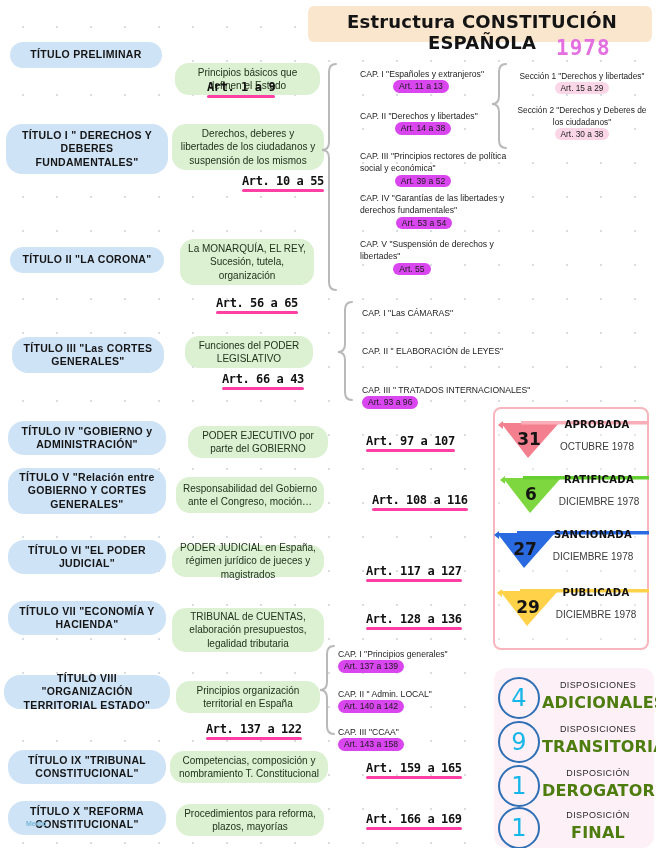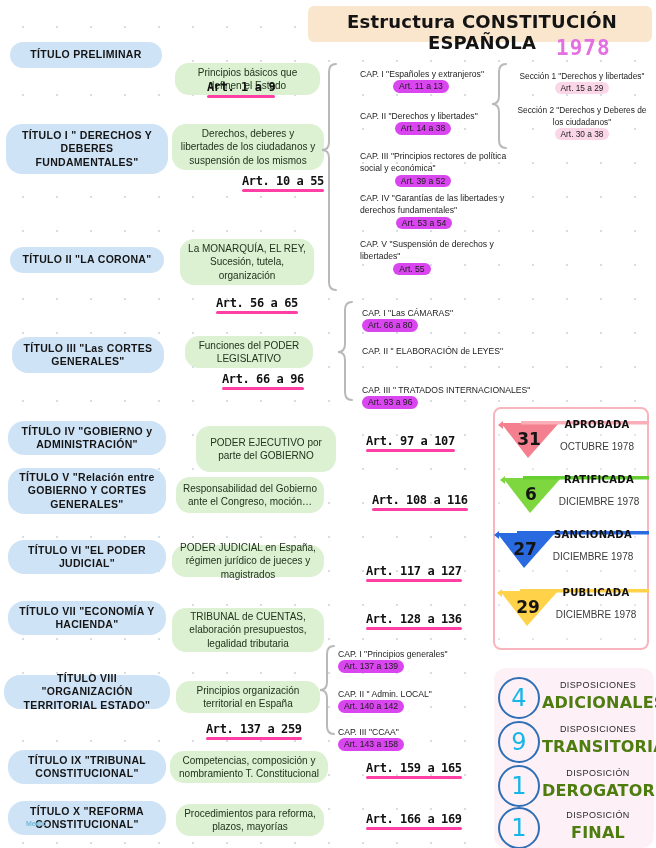--- a/index.html
+++ b/index.html
@@ -142,37 +142,37 @@
 <div class="titulo" style="left:8px;top:601px;width:158px;height:34px;">TÍTULO VII "ECONOMÍA Y HACIENDA"</div>
 <div class="titulo" style="left:4px;top:675px;width:166px;height:34px;">TÍTULO VIII "ORGANIZACIÓN TERRITORIAL ESTADO"</div>
 <div class="titulo" style="left:8px;top:750px;width:158px;height:34px;">TÍTULO IX "TRIBUNAL CONSTITUCIONAL"</div>
 <div class="titulo" style="left:8px;top:801px;width:158px;height:34px;">TÍTULO X "REFORMA CONSTITUCIONAL"</div>
 <div class="faint-medio">Medio</div>
 
 <div class="descr" style="left:175px;top:63px;width:145px;height:32px;">Principios básicos que definen el Estado</div>
 <div class="descr" style="left:172px;top:124px;width:152px;height:46px;">Derechos, deberes y libertades de los ciudadanos y suspensión de los mismos</div>
 <div class="descr" style="left:180px;top:239px;width:134px;height:46px;">La MONARQUÍA, EL REY, Sucesión, tutela, organización</div>
 <div class="descr" style="left:185px;top:336px;width:128px;height:32px;">Funciones del PODER LEGISLATIVO</div>
-<div class="descr" style="left:196px;top:426px;width:140px;height:46px;">PODER EJECUTIVO por parte del GOBIERNO</div>
+<div class="descr" style="left:188px;top:426px;width:140px;height:32px;">PODER EJECUTIVO por parte del GOBIERNO</div>
 <div class="descr" style="left:176px;top:477px;width:148px;height:36px;">Responsabilidad del Gobierno ante el Congreso, moción…</div>
 <div class="descr" style="left:172px;top:545px;width:152px;height:32px;">PODER JUDICIAL en España, régimen jurídico de jueces y magistrados</div>
 <div class="descr" style="left:172px;top:608px;width:152px;height:44px;">TRIBUNAL de CUENTAS, elaboración presupuestos, legalidad tributaria</div>
 <div class="descr" style="left:176px;top:681px;width:144px;height:32px;">Principios organización territorial en España</div>
 <div class="descr" style="left:170px;top:751px;width:158px;height:32px;">Competencias, composición y nombramiento T. Constitucional</div>
 <div class="descr" style="left:176px;top:804px;width:148px;height:32px;">Procedimientos para reforma, plazos, mayorías</div>
 
 <div class="artref" style="left:207px;top:80px;">Art. 1 a 9</div>
 <div class="artref" style="left:196px;top:174px;margin-left:46px;">Art. 10 a 55</div>
 <div class="artref" style="left:216px;top:296px;">Art. 56 a 65</div>
-<div class="artref" style="left:222px;top:372px;">Art. 66 a 96</div>
+<div class="artref" style="left:222px;top:372px;">Art. 66 a 43</div>
 <div class="artref" style="left:366px;top:434px;">Art. 97 a 107</div>
 <div class="artref" style="left:372px;top:493px;">Art. 108 a 116</div>
 <div class="artref" style="left:366px;top:564px;">Art. 117 a 127</div>
 <div class="artref" style="left:366px;top:612px;">Art. 128 a 136</div>
-<div class="artref" style="left:206px;top:722px;">Art. 137 a 259</div>
+<div class="artref" style="left:206px;top:722px;">Art. 137 a 122</div>
 <div class="artref" style="left:366px;top:761px;">Art. 159 a 165</div>
 <div class="artref" style="left:366px;top:812px;">Art. 166 a 169</div>
 
 <div class="cap" style="left:360px;top:68px;width:150px;">
   <div>CAP. I "Españoles y extranjeros"</div>
   <div style="text-align:center;padding-right:28px;"><span class="mini">Art. 11 a 13</span></div>
 </div>
 <div class="cap" style="left:360px;top:110px;width:150px;">
   <div>CAP. II "Derechos y libertades"</div>
   <div style="text-align:center;padding-right:24px;"><span class="mini">Art. 14 a 38</span></div>
@@ -194,21 +194,20 @@
   <div>Sección 1 "Derechos y libertades"</div>
   <div><span class="mini">Art. 15 a 29</span></div>
 </div>
 <div class="secc" style="left:512px;top:104px;width:140px;">
   <div>Sección 2 "Derechos y Deberes de los ciudadanos"</div>
   <div><span class="mini">Art. 30 a 38</span></div>
 </div>
 
 <div class="cap" style="left:362px;top:307px;width:180px;">
   <div>CAP. I "Las CÁMARAS"</div>
-  <div><span class="mini">Art. 66 a 80</span></div>
 </div>
 <div class="cap" style="left:362px;top:345px;width:190px;">
   <div>CAP. II " ELABORACIÓN de LEYES"</div>
 </div>
 <div class="cap" style="left:362px;top:384px;width:200px;">
   <div>CAP. III " TRATADOS INTERNACIONALES"</div>
   <div><span class="mini">Art. 93 a 96</span></div>
 </div>
 
 <div class="cap" style="left:338px;top:648px;width:170px;">

